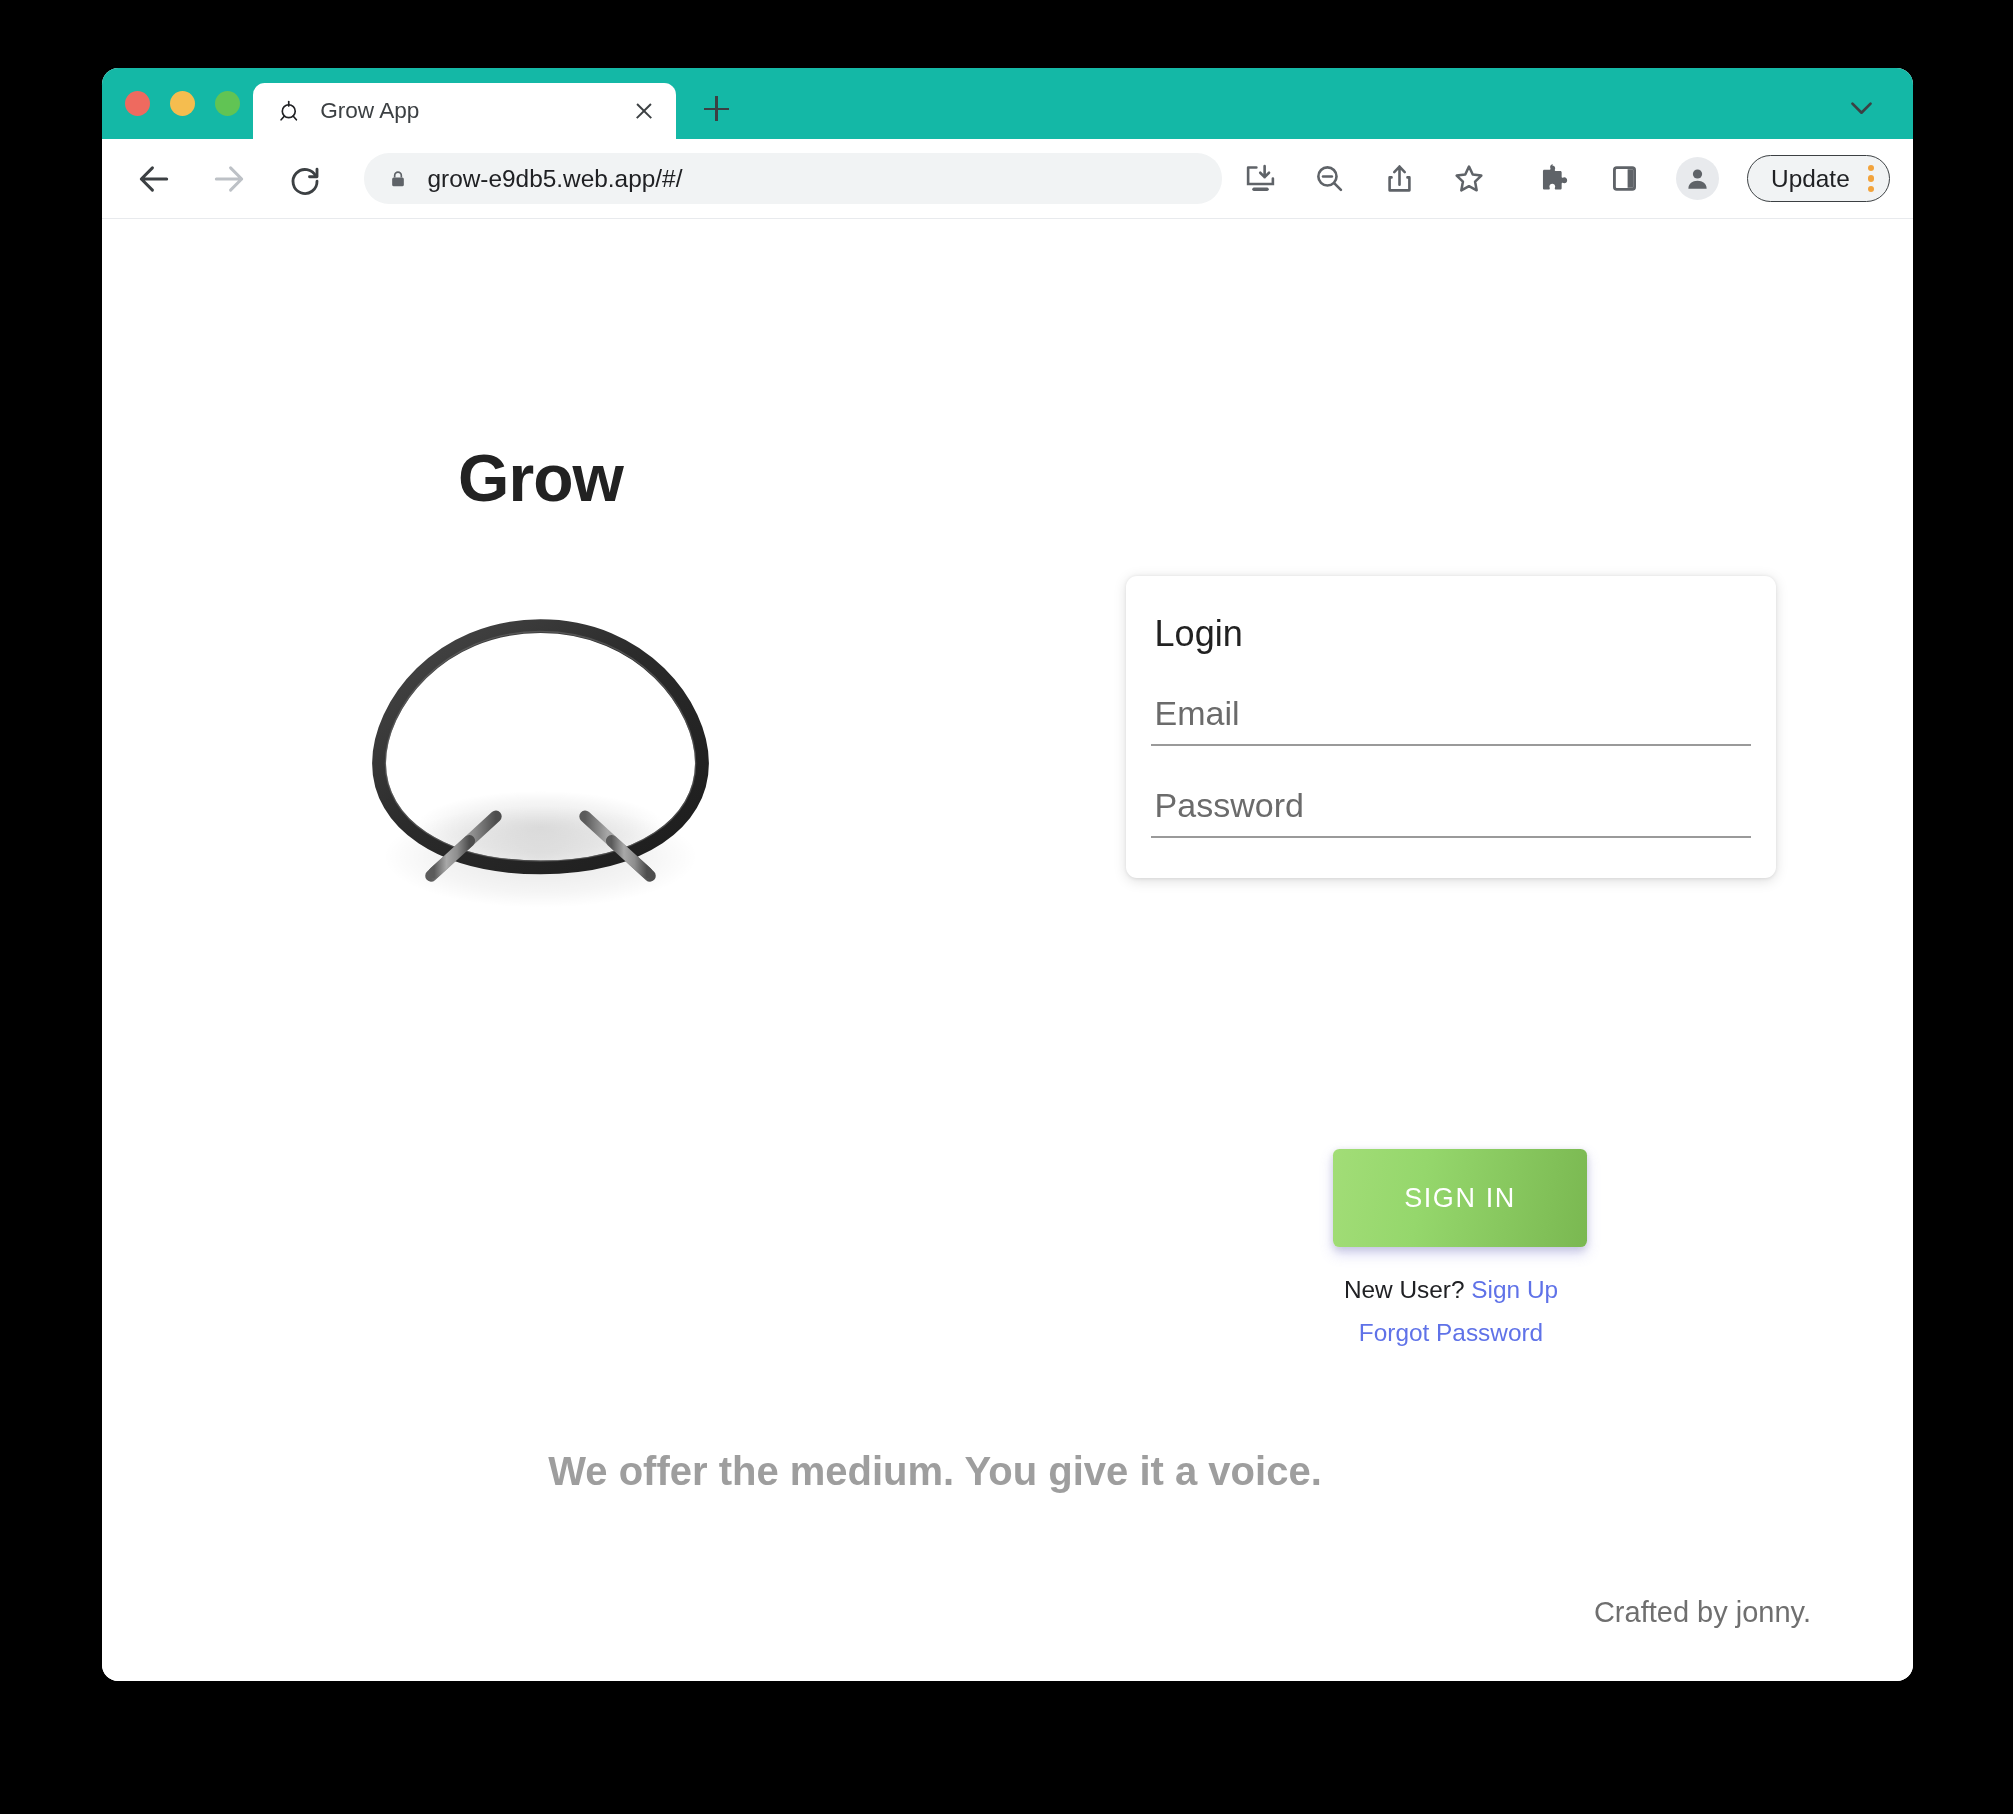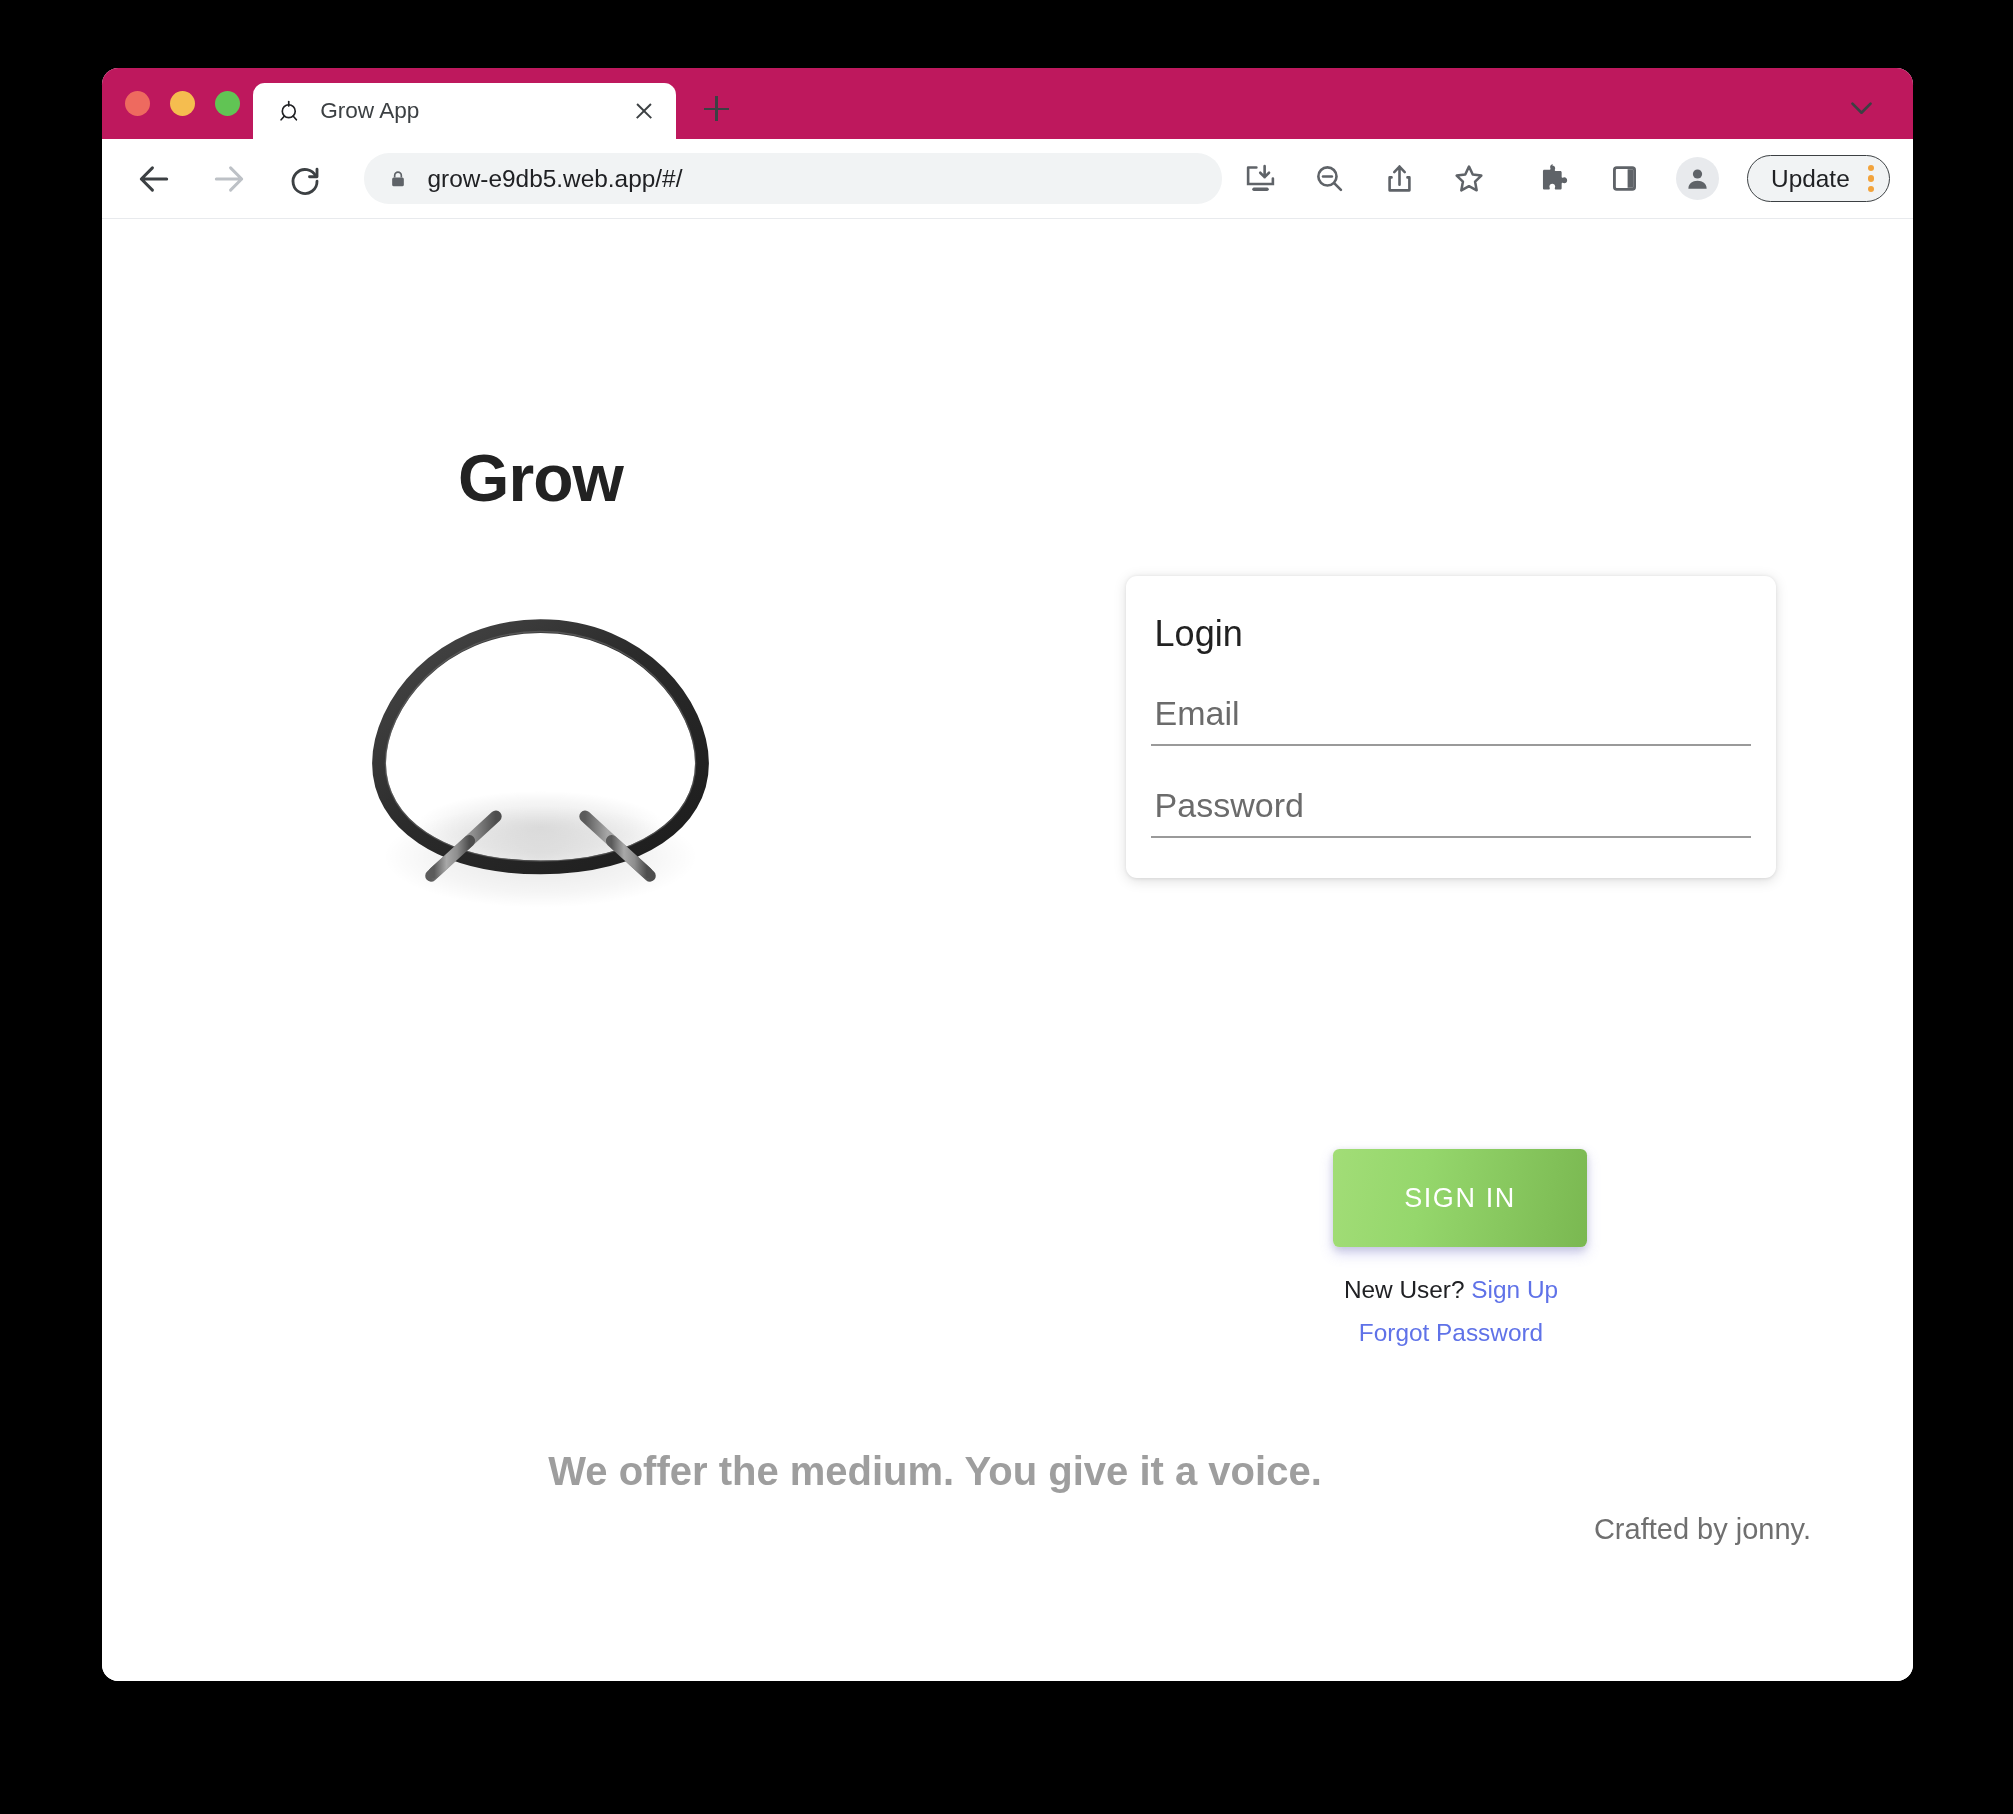--- a/index.html
+++ b/index.html
@@ -22,21 +22,21 @@
     border-radius: 16.3px;
     overflow: hidden;
     background: #ffffff;
     box-shadow: 0 0 0 0.9px rgba(0,0,0,0.06);
   }
 
   
   #tab-strip {
     position: relative;
     height: 71px;
-    background: #be185d;
+    background: #14b8a6;
     display: flex;
     align-items: flex-end;
   }
   #traffic-lights {
     display: flex;
     gap: 20px;
     padding: 0 0 23.5px 22.6px;
     align-items: center;
   }
   .traffic-light { width: 25px; height: 25px; border-radius: 50%; }
@@ -288,21 +288,21 @@
     top: 1230px;
     text-align: center;
     font-size: 40px;
     font-weight: bold;
     color: #9e9e9e;
     padding-right: 145px;
   }
   #credit {
     position: absolute;
     right: 102px;
-    top: 1294px;
+    top: 1377px;
     font-size: 29px;
     color: #6f6f6f;
   }
 </style>
 </head>
 <body>
 
 <div id="browser-window">
 
   <div id="tab-strip">

